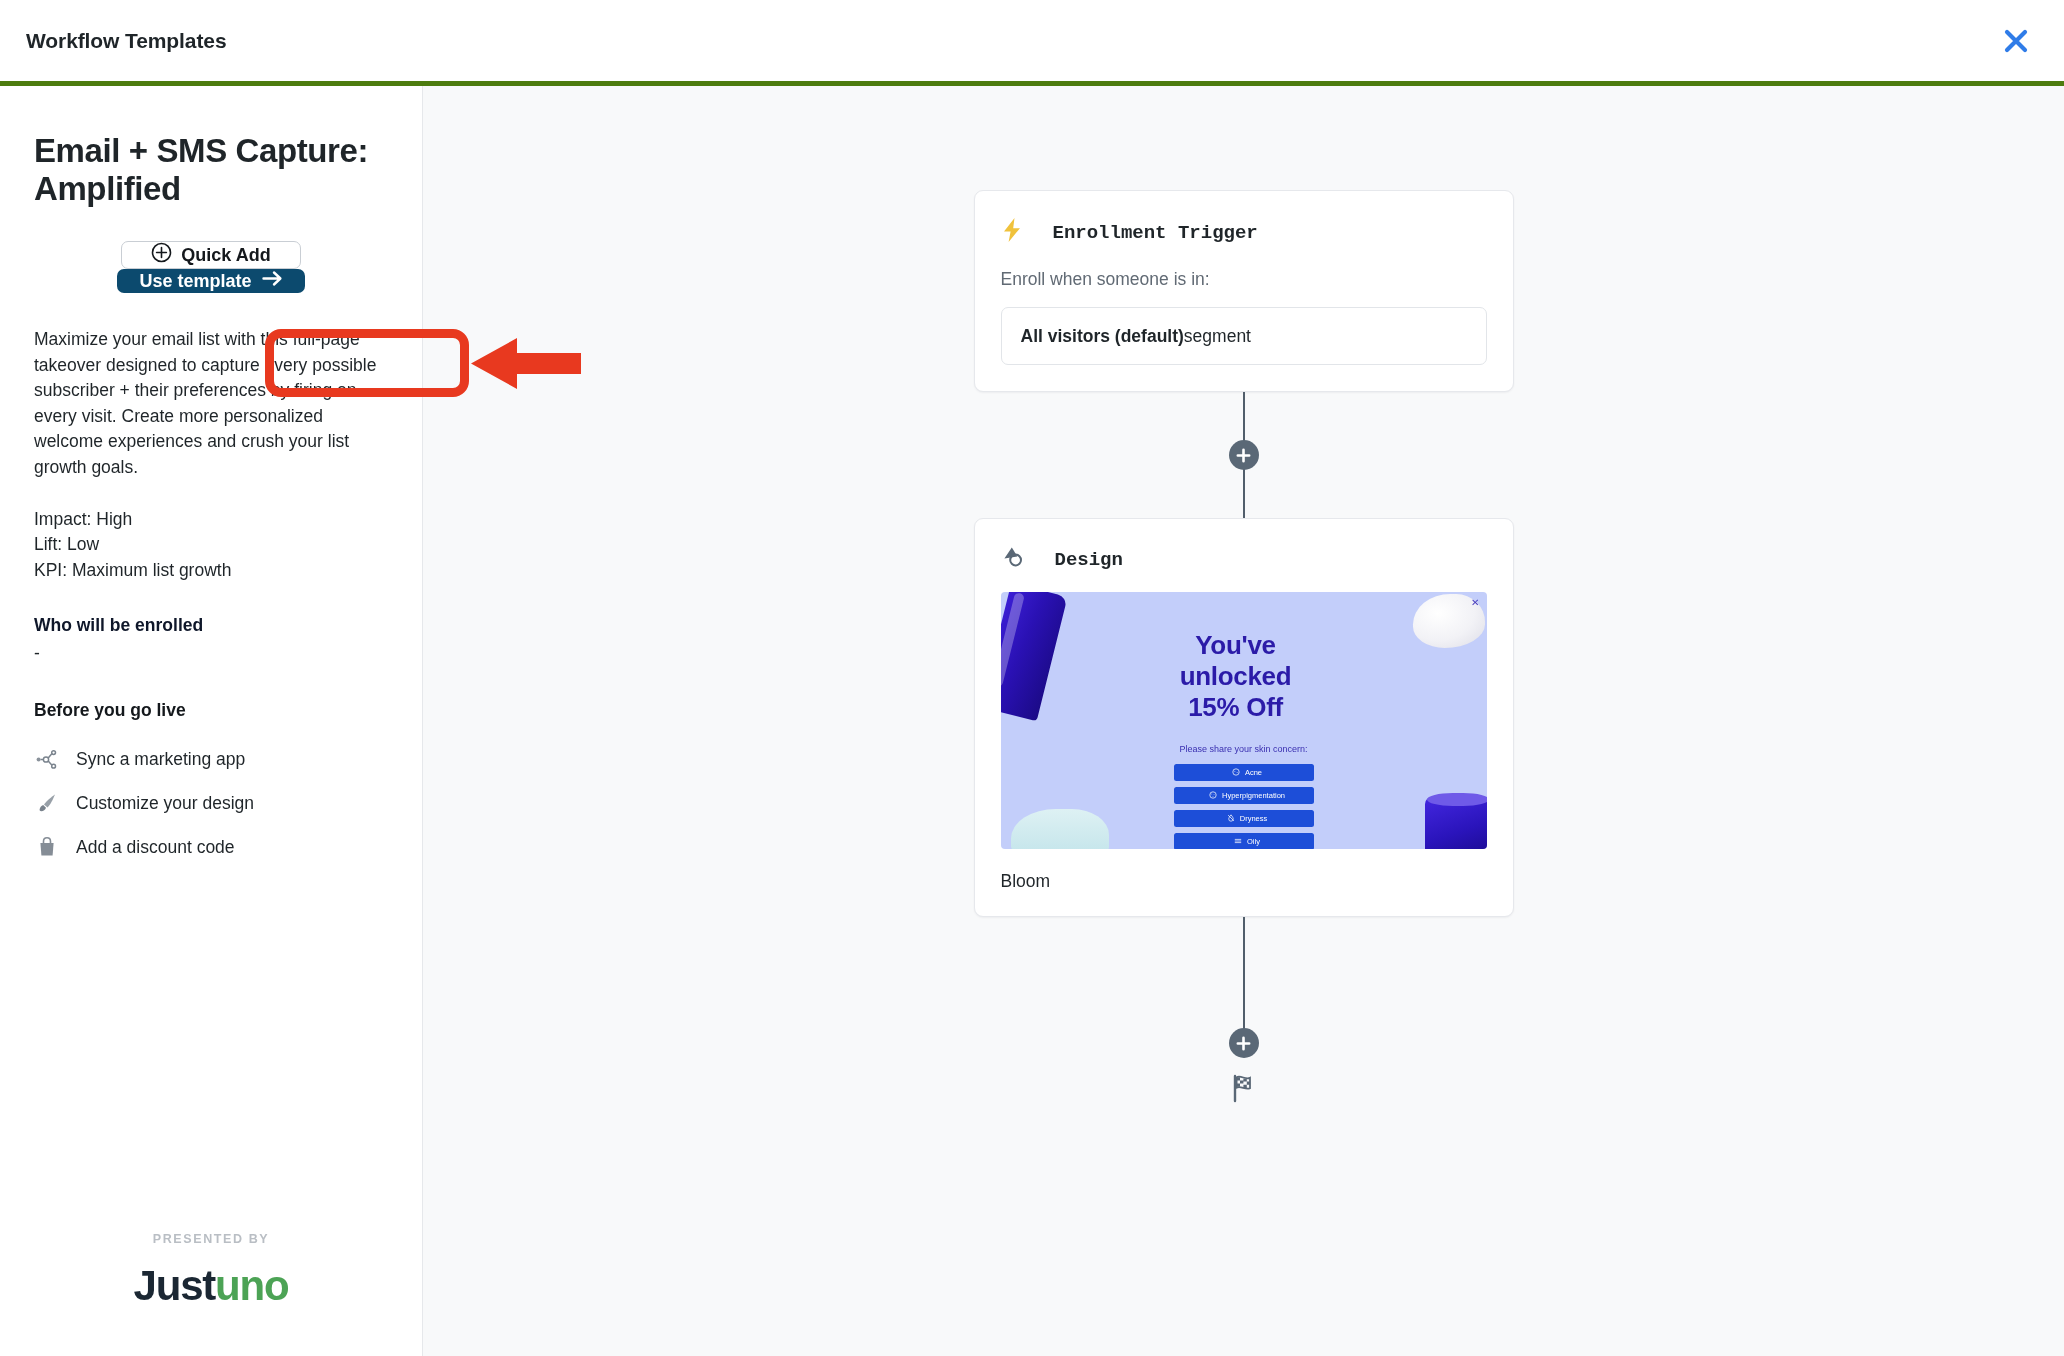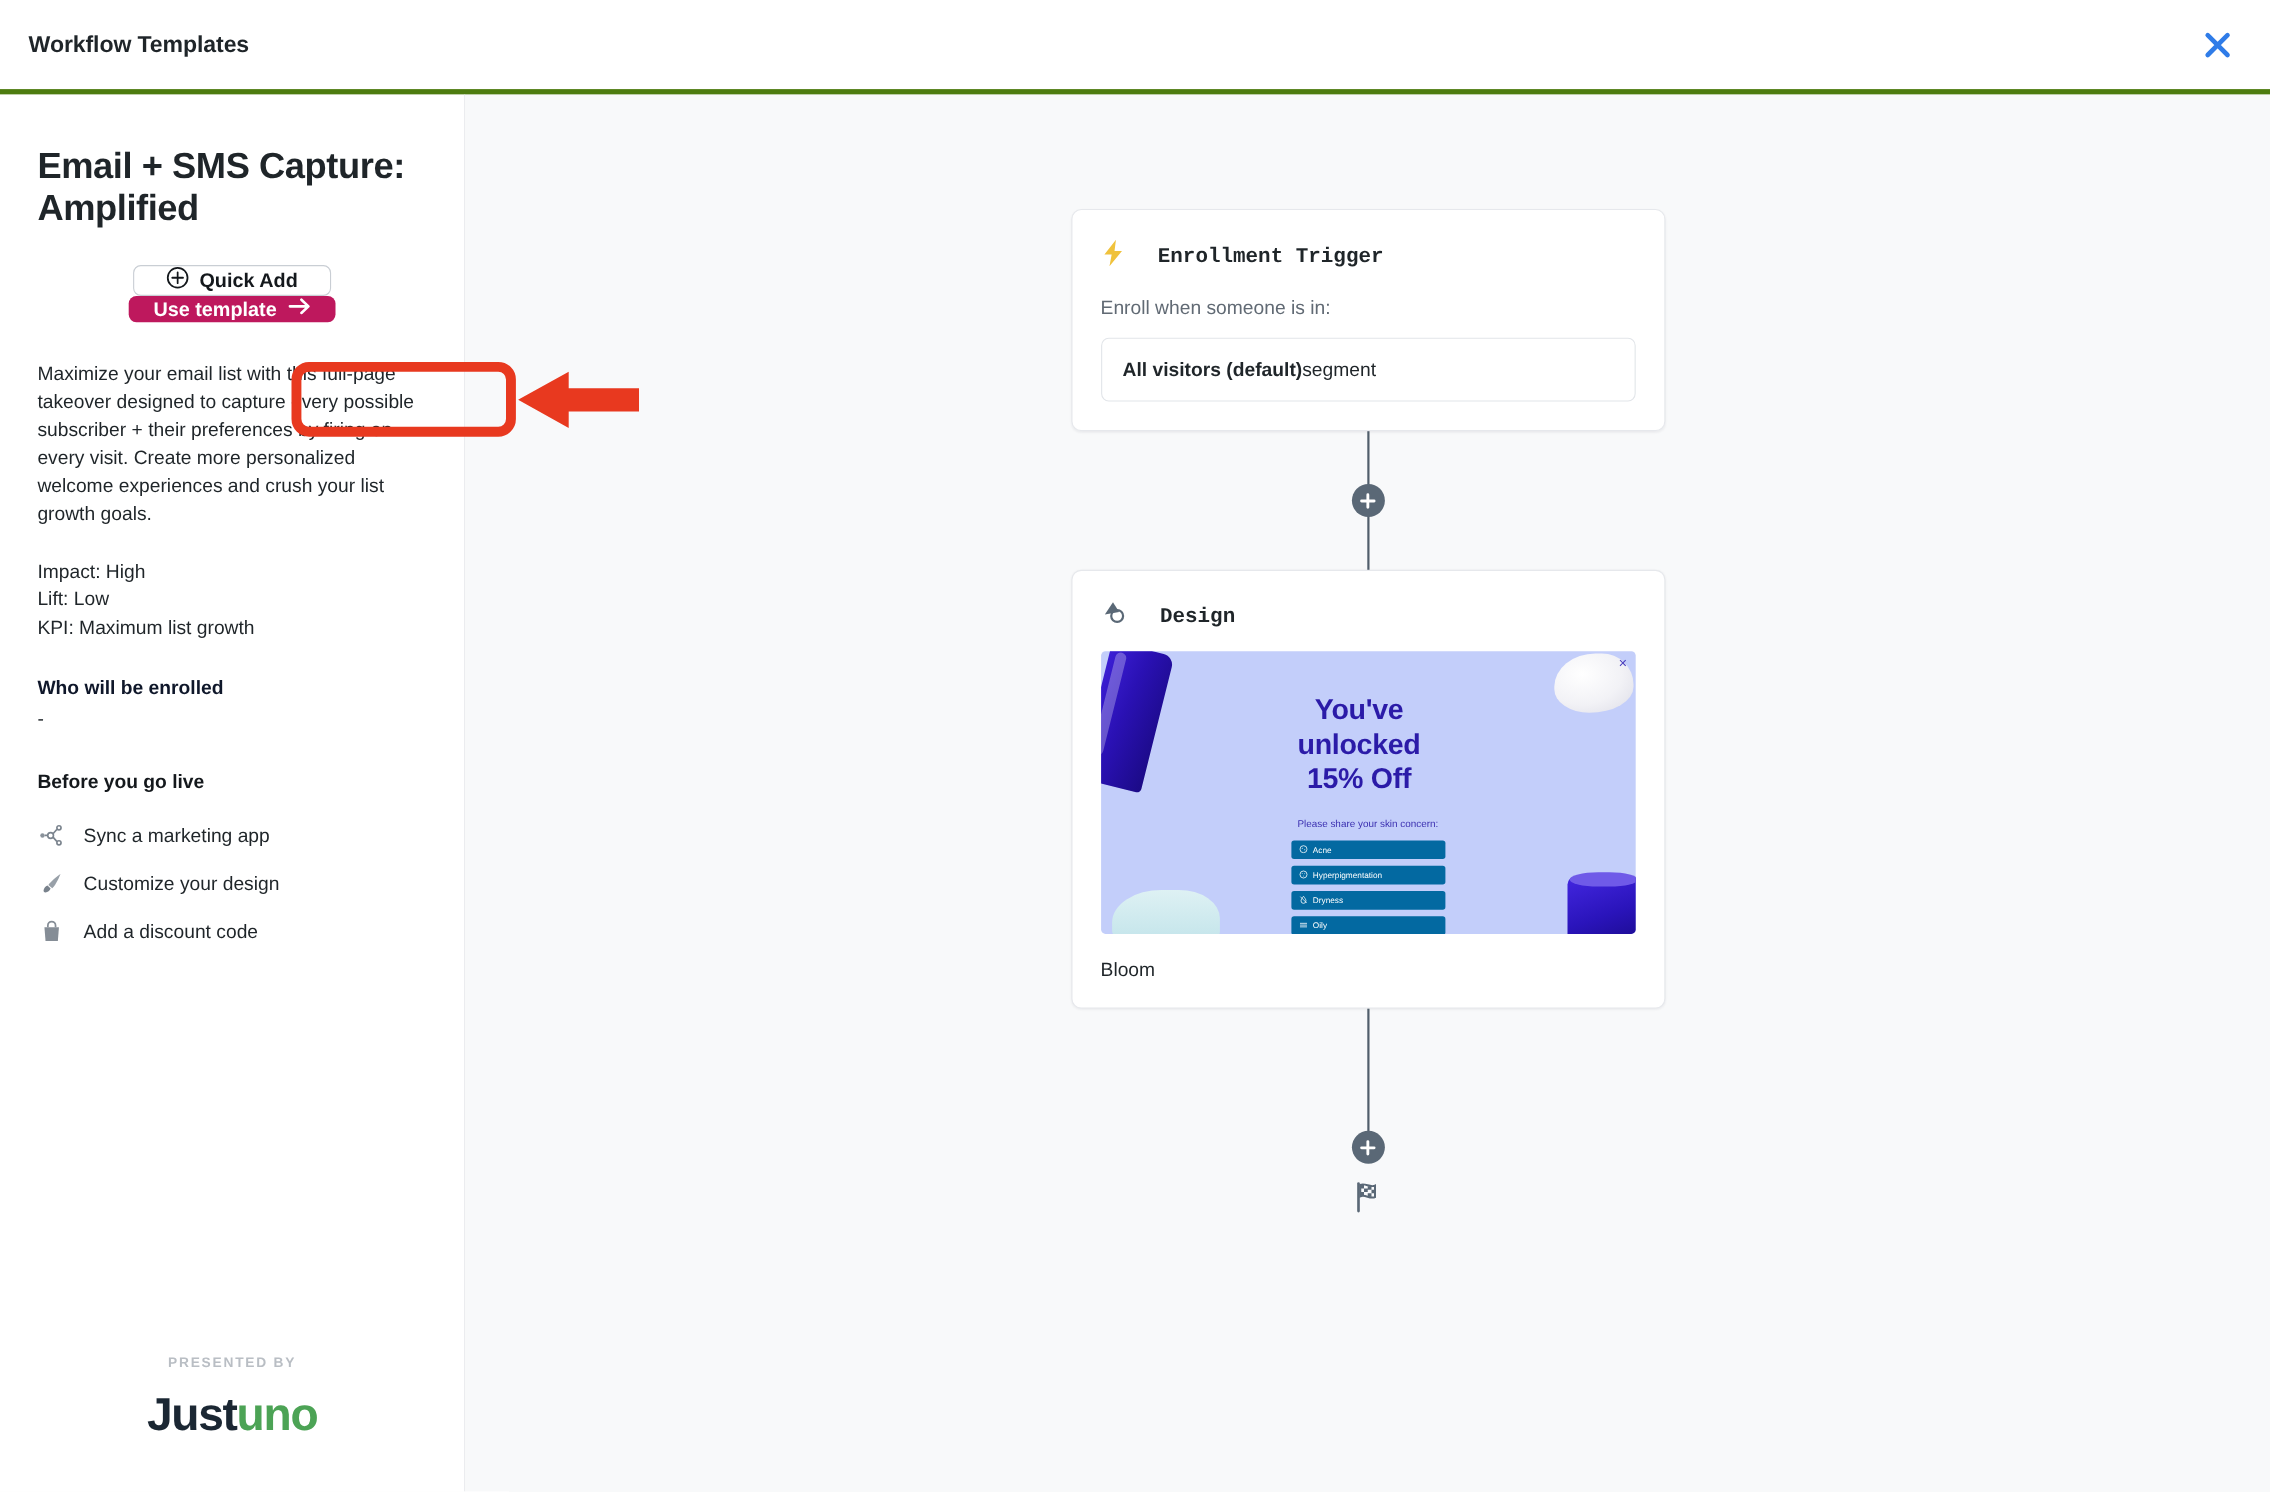--- a/index.html
+++ b/index.html
@@ -43,21 +43,21 @@
   .btn-row { display: flex; align-items: center; gap: 0; margin-top: 33px; height: 52px; flex-direction: column; }
   .quick-add {
     height: 52px; padding: 0 20px; min-width: 180px;
     border: 1px solid #c9ced4; border-radius: 7px; background: #fff;
     display: flex; align-items: center; justify-content: center; gap: 9px;
     font-size: 18px; font-weight: bold; color: #14181c; cursor: pointer;
     font-family: "Liberation Sans", sans-serif;
   }
   .use-template {
     height: 52px; padding: 0 22px; border: none; border-radius: 7px;
-    background: #be185d; color: #fff; font-size: 18px; font-weight: bold;
+    background: #0c4a6e; color: #fff; font-size: 18px; font-weight: bold;
     display: flex; align-items: center; justify-content: center; gap: 10px;
     cursor: pointer; font-family: "Liberation Sans", sans-serif;
   }
   
   .annot-ring {
     position: absolute; left: 265px; top: 243px; width: 204px; height: 68px;
     border: 9px solid #e8391f; border-radius: 16px; pointer-events: none; z-index: 30;
   }
   .annot-arrow {
     position: absolute; left: 471px; top: 250px; width: 110px; height: 55px;
@@ -126,23 +126,23 @@
     position: absolute; left: 0; right: 16px; top: 38px; text-align: center;
     color: #2b1ba8; font-size: 26px; line-height: 31px; font-weight: bold;
     letter-spacing: -0.3px;
   }
   .dp-sub {
     position: absolute; left: 0; right: 0; top: 152px; text-align: center;
     color: #3a2fb0; font-size: 9px;
   }
   .dp-options { position: absolute; left: 50%; transform: translateX(-50%); top: 172px; width: 140px; }
   .dp-opt {
-    height: 17px; background: #0369a1; border-radius: 2.5px; margin-bottom: 6px;
+    height: 17px; background: #1d4ed8; border-radius: 2.5px; margin-bottom: 6px;
     display: flex; align-items: center; gap: 5px; padding-left: 7px;
-    color: #fff; font-size: 7.5px;
+    color: #fff; font-size: 7.5px; justify-content: center;
   }
   .dp-opt svg { flex: 0 0 8px; }
   .dp-close {
     position: absolute; right: 7px; top: 5px; color: #4a3fbf; font-size: 10px;
   }
   
   .tube {
     position: absolute; left: -6px; top: -4px; width: 58px; height: 128px;
     background: linear-gradient(100deg,#3c1fd6 0%,#2a11b4 45%,#1b0a86 100%);
     border-radius: 10px 10px 4px 4px; transform: rotate(14deg);

